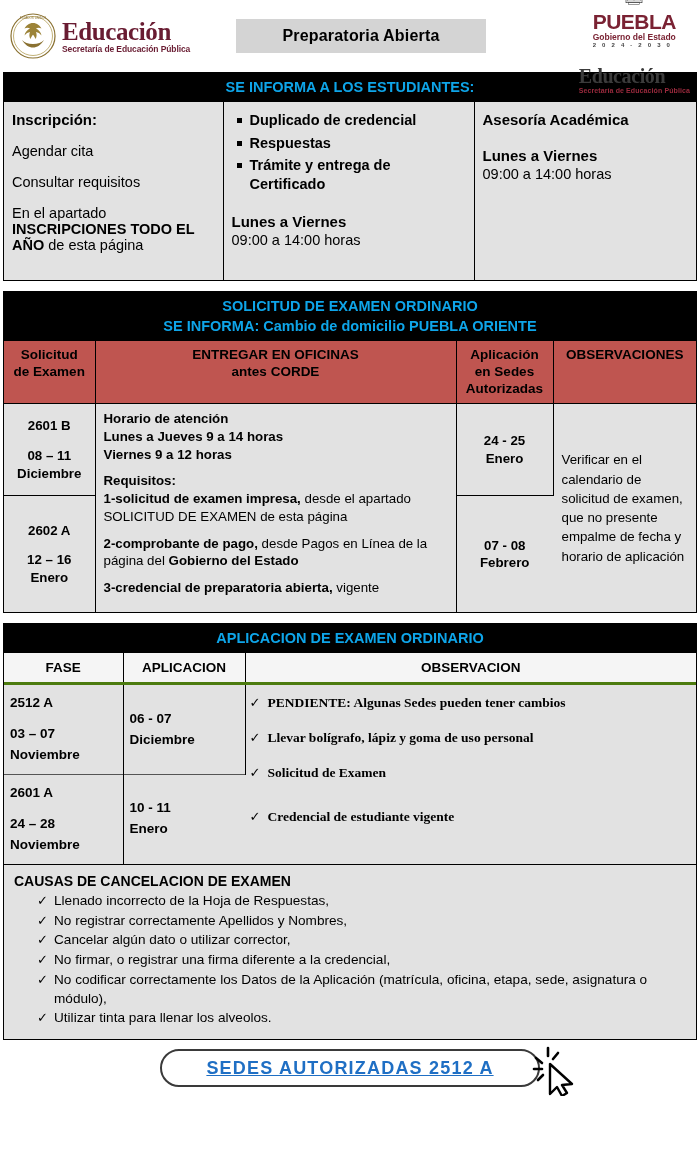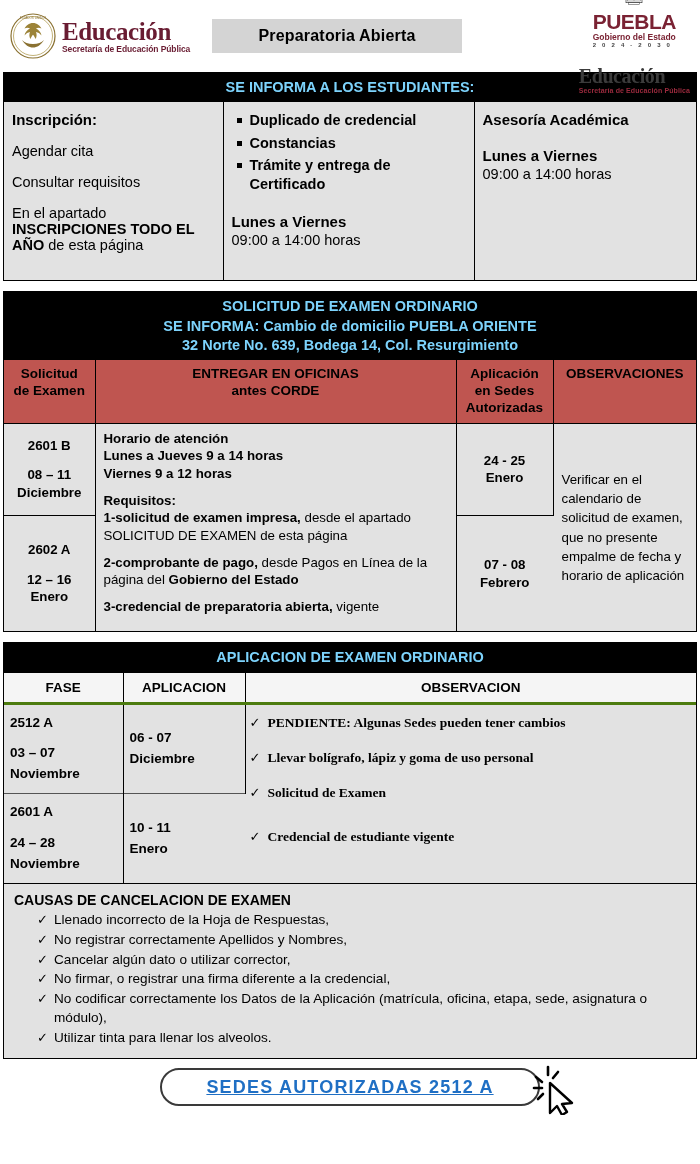--- a/index.html
+++ b/index.html
@@ -12,20 +12,21 @@
     overflow: hidden;
   }
   .page { width: 700px; height: 1164px; position: relative; }
 
   
   .header {
     height: 72px;
     display: flex;
     align-items: center;
     padding: 0 4px;
+    gap: 24px;
   }
   .logo-sep-left { width: 196px; display: flex; align-items: center; gap: 6px; padding-left: 6px;}
   .eagle { width: 46px; height: 46px; flex: 0 0 46px; }
   .sep-word { line-height: 1; }
   .sep-word .big {
     font-size: 25px; font-weight: 700; color: #691C32;
     letter-spacing: -0.4px; font-family: "Liberation Serif", serif;
   }
   .sep-word .small {
     font-size: 8.5px; font-weight: 700; color: #691C32;
@@ -52,21 +53,21 @@
   }
   .puebla-words .p2 { font-size: 8.5px; font-weight: 700; color: #7a2233; margin-top: 1px; }
   .puebla-words .p3 { font-size: 6px; font-weight: 700; color: #444; letter-spacing: 2.2px; margin-top: 1px; }
   .vbar { width: 1px; align-self: stretch; background: #bbb; margin: 4px 3px; }
   .edu-right { line-height: 1; }
   .edu-right .e1 { font-size: 20px; font-weight: 700; color: #3b3b3b; letter-spacing: -0.4px; font-family: "Liberation Serif", serif;}
   .edu-right .e2 { font-size: 7px; font-weight: 700; color: #9a2a3d; margin-top: 1px; letter-spacing: 0.1px;}
 
   
   .band-black {
-    background: #000; color: #7dd3fc;
+    background: #000; color: #0ea5e9;
     text-align: center; font-weight: 700;
     padding: 5px 4px;
     font-size: 14.5px;
     line-height: 1.33;
   }
   .block { margin: 0 3px; border: 1px solid #000; }
   .grey { background: #e2e2e2; }
   .spacer { height: 10px; background: #fff; }
 
   table.grid { width: 100%; border-collapse: collapse; }
@@ -221,21 +222,21 @@
           <tr>
         <td style="width:219px">
           <p class="t-b">Inscripción:</p>
           <p class="t-n">Agendar cita</p>
           <p class="t-n">Consultar requisitos</p>
           <p class="t-n"><span>En el apartado </span><b>INSCRIPCIONES TODO EL AÑO</b><span> de esta página</span></p>
         </td>
         <td style="width:251px">
           <ul>
             <li>Duplicado de credencial</li>
-            <li>Constancias</li>
+            <li>Respuestas</li>
             <li>Trámite y entrega de Certificado</li>
           </ul>
           <p class="t-b" style="margin-bottom:2px">Lunes a Viernes</p>
           <p class="t-n">09:00   a   14:00 horas</p>
         </td>
         <td>
           <p class="t-b" style="margin-bottom:19px">Asesoría Académica</p>
           <p class="t-b" style="margin-bottom:2px">Lunes  a  Viernes</p>
           <p class="t-n">09:00   a   14:00 horas</p>
         </td>
@@ -243,21 +244,20 @@
     </tbody>
       </table>
   </div>
 
   <div class="spacer"></div>
 
   <div class="block">
     <div class="band-black">
       <div>SOLICITUD DE EXAMEN ORDINARIO</div>
       <div>SE INFORMA: Cambio de domicilio PUEBLA ORIENTE</div>
-      <div>32 Norte No. 639, Bodega 14, Col. Resurgimiento</div>
     </div>
     <table class="grid s2 grey">
       <tbody>
           <tr class="redhead">
         <td style="width:91px">
           <div>Solicitud</div>
           <div>de Examen</div>
         </td>
         <td style="width:361px">
           <div>ENTREGAR EN OFICINAS</div>

